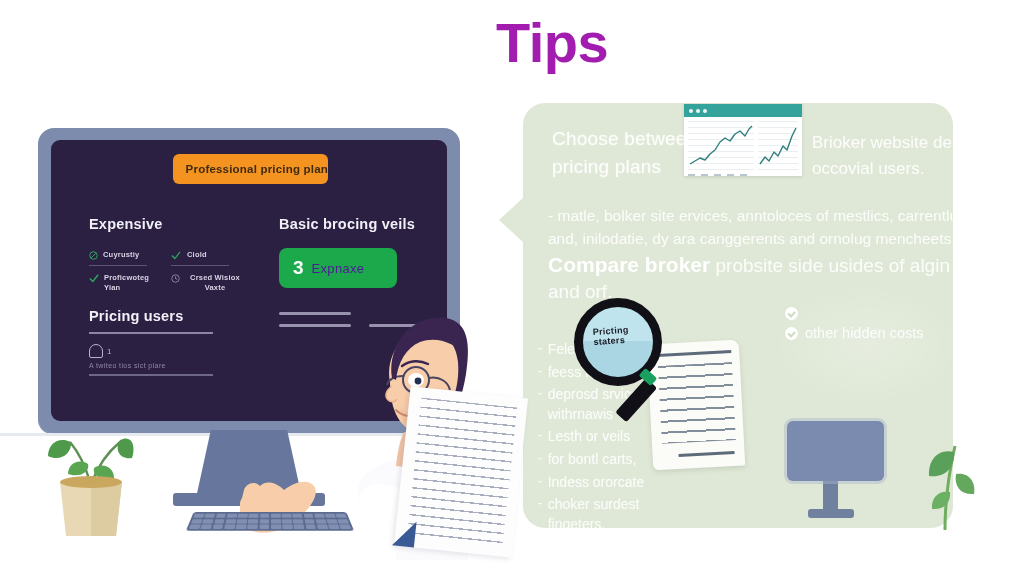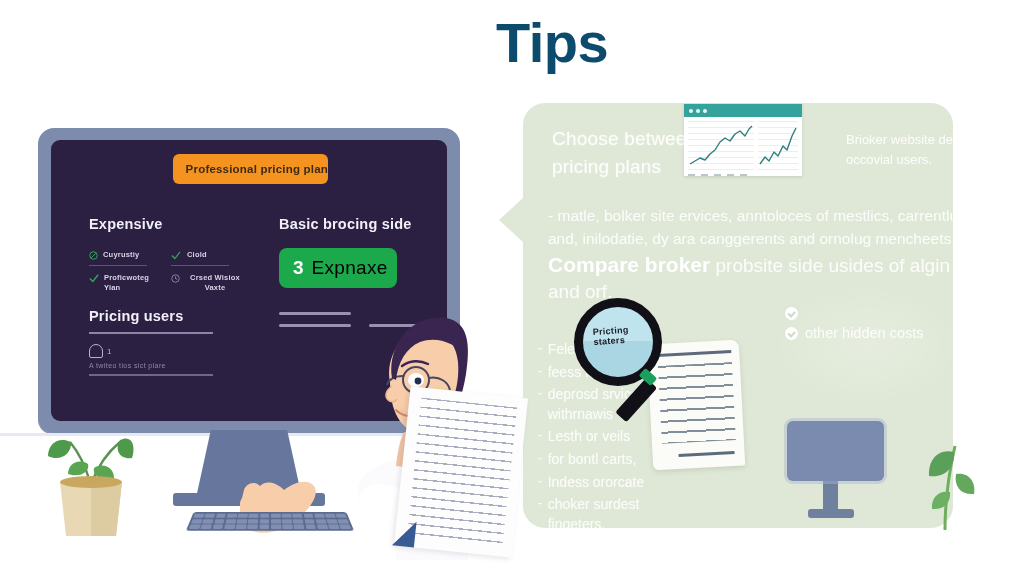--- a/index.html
+++ b/index.html
@@ -16,21 +16,21 @@
 
   
   #page-title {
     position: absolute;
     left: 0; top: 12px;
     width: 1024px;
     text-align: center;
     font-size: 56px;
     font-weight: bold;
     letter-spacing: -0.5px;
-    color: #0c4a6e;
+    color: #a21caf;
     line-height: 1.1;
   }
   #title-inner { padding-left: 80px; }
 
   
   #green-panel {
     position: absolute;
     left: 523px; top: 103px;
     width: 430px; height: 425px;
     background: #dfe8d6;
@@ -48,22 +48,22 @@
   .gp-text { position: absolute; color: #ffffff; }
 
   #gp-head-left {
     left: 552px; top: 125px; width: 150px;
     font-size: 19px; line-height: 1.45;
     letter-spacing: 0.2px;
     text-shadow: 0 0 2px rgba(255,255,255,.35);
     opacity: .97;
   }
   #gp-head-right {
-    left: 846px; top: 130px; width: 150px;
-    font-size: 13px; line-height: 1.5;
+    left: 812px; top: 130px; width: 150px;
+    font-size: 17px; line-height: 1.5;
     opacity: .95;
   }
 
   #gp-compare-block {
     position: absolute;
     left: 548px; top: 203px;
     width: 420px;
   }
   #gp-compare-line1 { font-size: 19px; line-height: 1.35; color:#ffffff; }
   #gp-compare-line1 b { font-weight: bold; font-size: 21px; }
@@ -281,21 +281,21 @@
     position: absolute;
     left: 228px; top: 108px;
     width: 118px; height: 40px;
     background: #1ba94c;
     border-radius: 8px;
     display: flex; align-items: center; gap: 8px;
     padding-left: 14px;
     box-sizing: border-box;
   }
   #btn-expand-num { color:#fff; font-size: 19px; font-weight: bold; }
-  #btn-expand-label { color:#000000; font-size: 19px; letter-spacing:.3px; }
+  #btn-expand-label { color:#4c1d95; font-size: 13px; letter-spacing:.3px; }
 
   #scr-line-a, #scr-line-b, #scr-line-c {
     position: absolute; height: 3px; background: #9a93b0; border-radius: 2px;
   }
   #scr-line-a { left: 228px; top: 172px; width: 72px; }
   #scr-line-b { left: 228px; top: 184px; width: 72px; }
   #scr-line-c { left: 318px; top: 184px; width: 52px; }
 
   
   #char { position: absolute; left: 240px; top: 270px; width: 230px; height: 290px; }
@@ -531,21 +531,21 @@
   <div id="monitor-neck"></div>
   <div id="monitor-base"></div>
 
   <div id="monitor-screen">
 
     <div id="pill-pro">
       <span id="pill-pro-label">Professional pricing plan</span>
     </div>
 
     <div class="scr-h" id="scr-h-expensive">Expensive</div>
-    <div class="scr-h" id="scr-h-basic">Basic brocing side</div>
+    <div class="scr-h" id="scr-h-basic">Basic brocing veils</div>
 
     <div class="feat-rule" id="rule-1"></div>
     <div class="feat-rule" id="rule-2"></div>
 
     <div class="feat" id="feat-1">
       <svg class="feat-ico" width="9" height="9" viewBox="0 0 12 12">
         <circle cx="6" cy="6" r="5" fill="none" stroke="#2ea85c" stroke-width="1.3"></circle>
         <line x1="3" y1="9" x2="9" y2="3" stroke="#2ea85c" stroke-width="1.3"></line>
       </svg>
       <span class="feat-label">Cuyrustiy</span>

